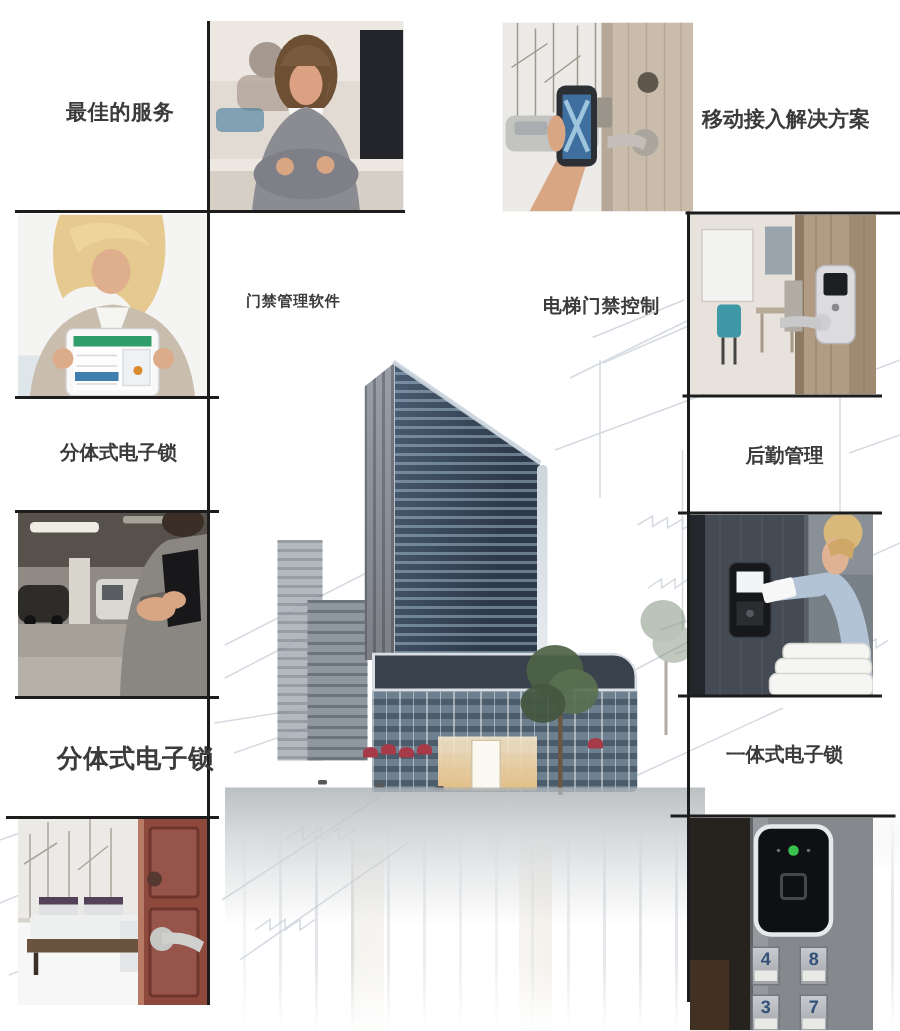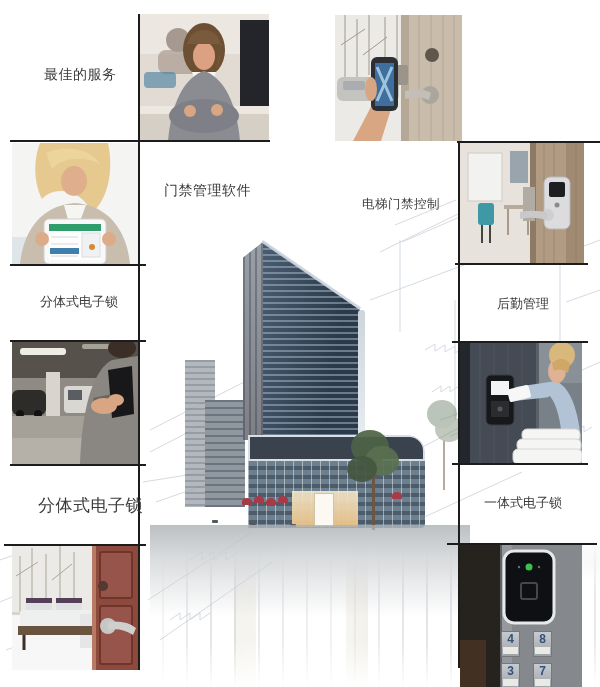--- a/index.html
+++ b/index.html
@@ -1,18 +1,18 @@
 <!DOCTYPE html>
 <html><head>
 <meta charset="utf-8">
 <style>
   html,body{margin:0;padding:0;background:#fff;}
   .stage{position:relative;width:600px;height:687px;background:#fff;overflow:hidden;
          font-family:"Liberation Sans",sans-serif;}
-  .label{position:absolute;color:#3b3b3b;font-weight:400;white-space:nowrap;z-index:7;}
+  .label{position:absolute;color:#3b3b3b;font-weight:700;white-space:nowrap;z-index:7;}
   .line{position:absolute;background:#1c1c1c;z-index:6;}
   .photo{position:absolute;overflow:hidden;z-index:5;background:#eee;}
   .photo svg{display:block;}
 
   
   .lobby{position:absolute;left:138px;top:538px;width:462px;height:149px;z-index:1;
     background-image:
       repeating-linear-gradient(90deg, rgba(96,112,134,.20) 0 2px, rgba(240,242,245,0) 2px 24px),
       linear-gradient(180deg, rgba(70,82,100,.22) 0, rgba(70,82,100,0) 28%);}
   .lobby .col{position:absolute;top:0;bottom:0;width:22px;background:rgba(189,176,144,.30);}
@@ -383,20 +383,21 @@
   <div class="line" style="left:10px;top:264px;width:136px;height:2px"></div>
   <div class="line" style="left:455px;top:263px;width:133px;height:2px"></div>
   <div class="line" style="left:10px;top:340px;width:136px;height:2px"></div>
   <div class="line" style="left:452px;top:341px;width:136px;height:2px"></div>
   <div class="line" style="left:10px;top:464px;width:136px;height:2px"></div>
   <div class="line" style="left:452px;top:463px;width:136px;height:2px"></div>
   <div class="line" style="left:4px;top:544px;width:142px;height:2px"></div>
   <div class="line" style="left:447px;top:543px;width:150px;height:2px"></div>
 
   <div class="label" style="left:44px;top:66px;font-size:14px;letter-spacing:.5px">最佳的服务</div>
-  <div class="label" style="left:164px;top:182px;font-size:14px;letter-spacing:.5px">门禁管理软件</div>
+  <div class="label" style="left:468px;top:71px;font-size:14px">移动接入解决方案</div>
+  <div class="label" style="left:164px;top:194px;font-size:10px;letter-spacing:.5px">门禁管理软件</div>
   <div class="label" style="left:362px;top:196px;font-size:12.5px;letter-spacing:.5px">电梯门禁控制</div>
   <div class="label" style="left:40px;top:293px;font-size:13px">分体式电子锁</div>
   <div class="label" style="left:497px;top:295px;font-size:13px">后勤管理</div>
   <div class="label" style="left:38px;top:494px;font-size:17px;letter-spacing:.5px">分体式电子锁</div>
   <div class="label" style="left:484px;top:494px;font-size:13px">一体式电子锁</div>
 
 </div>
 
 </body></html>

